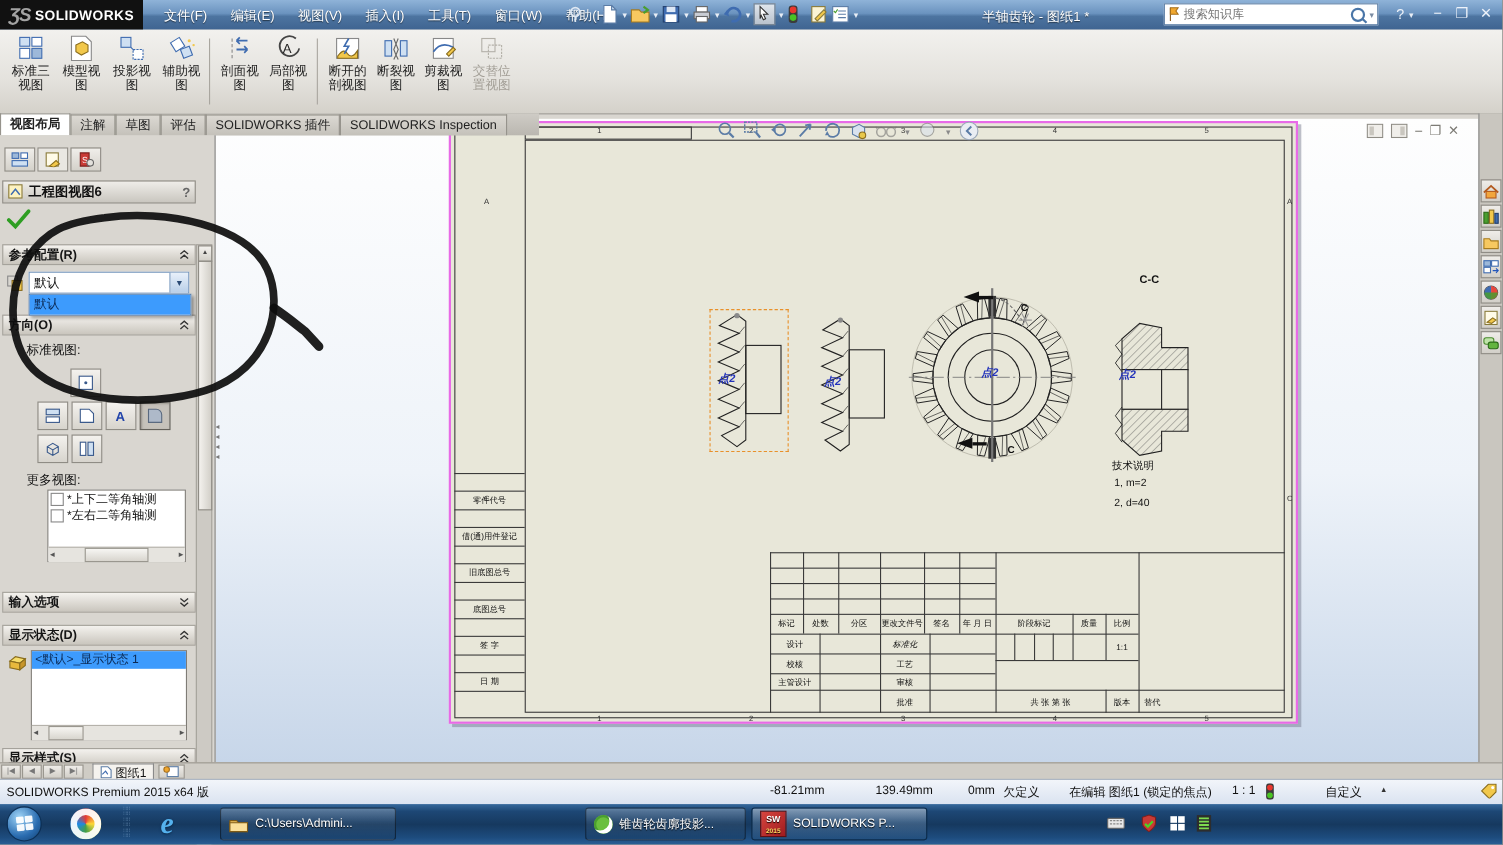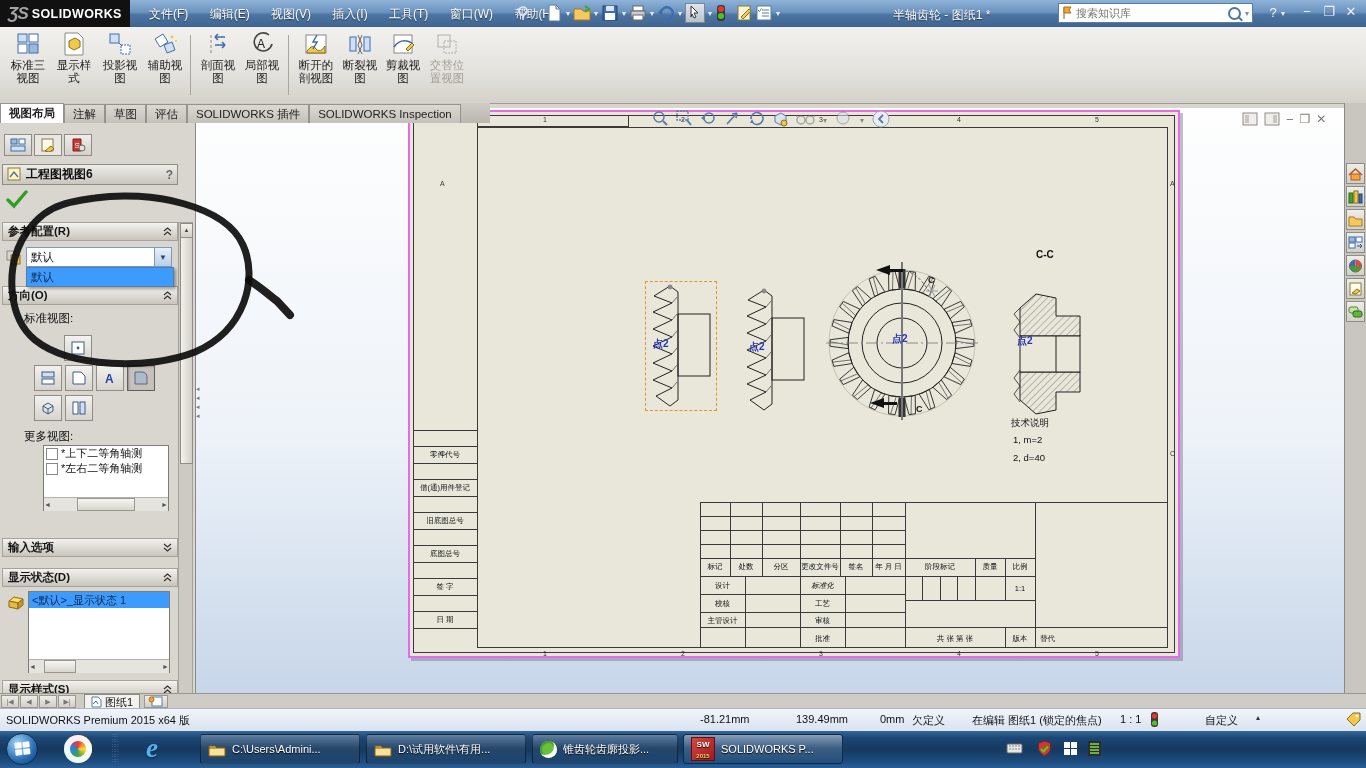--- a/index.html
+++ b/index.html
@@ -57,21 +57,21 @@
   .vscroll{position:absolute;left:178px;top:99px;width:15px;height:567px;background:#cdcac4;border:1px solid #a5a29b;box-sizing:border-box;}
   .vthumb{position:absolute;left:1px;width:11px;background:linear-gradient(90deg,#f4f2ee,#d2cfc8);border:1px solid #8f8c85;}
   .sarr{position:absolute;left:1px;width:11px;height:13px;background:linear-gradient(180deg,#f4f2ee,#d2cfc8);border:1px solid #8f8c85;font-size:6px;color:#444;text-align:center;line-height:13px;}
   
   .gfx{left:196px;top:108px;width:1148px;height:585px;background:linear-gradient(180deg,#fefefe 0%,#eef3f9 55%,#c7d6e9 100%);overflow:hidden;}
   .sheet{position:absolute;left:212px;top:2px;width:772px;height:548px;background:#e8e7d9;border:2px solid #e86ae8;box-sizing:border-box;box-shadow:3px 3px 0 rgba(110,115,135,.45);}
   .dkline{position:absolute;background:#3a3a3a;}
   .frame{position:absolute;border:1px solid #3a3a3a;box-sizing:border-box;}
   .zonetxt{position:absolute;font-size:7px;color:#333;}
   .tbl-label{position:absolute;font-size:7.5px;color:#111;text-align:center;white-space:nowrap;}
-  .bluenote{position:absolute;color:#2333bb;font-size:10px;font-weight:bold;white-space:nowrap;}
+  .bluenote{position:absolute;color:#2333bb;font-size:10px;font-weight:bold;white-space:nowrap;font-style:italic;}
   .dash-sel{position:absolute;border:1.5px dashed #e8902a;}
   .technote{position:absolute;font-size:9.5px;color:#111;white-space:nowrap;}
   .cutC{position:absolute;font-size:9px;font-weight:bold;color:#111;}
   .arrowL{position:absolute;width:0;height:0;border-top:5px solid transparent;border-bottom:5px solid transparent;border-right:14px solid #111;}
   .hud{position:absolute;left:456px;top:2px;height:20px;display:flex;align-items:center;gap:7px;z-index:4;}
   
   .taskpane{left:1344px;top:103px;width:22px;height:590px;background:#c9c6bf;border-left:1px solid #8a8a8a;box-sizing:border-box;}
   .tpbtn{position:absolute;left:1px;width:19px;height:21px;background:linear-gradient(180deg,#efede9,#d2cfc8);border:1px solid #8f8c85;box-sizing:border-box;display:flex;align-items:center;justify-content:center;}
   
   .sheettabs{left:0;top:693px;width:1366px;height:15px;background:#cfccc5;border-top:1px solid #9a968e;display:flex;align-items:center;}
@@ -197,21 +197,21 @@
           <rect x="3" y="13" width="9" height="9" fill="#fff" stroke="#3f6cb0"></rect>
           <rect x="14" y="13" width="9" height="9" fill="#9db8d9" stroke="#3f6cb0"></rect>
         </svg>
       <span class="lbl">标准三视图</span>
     </div>
     <div class="rbtn" style="left:52px;">
       <svg width="26" height="26">
           <path d="M4,2 h13 l5,5 v17 h-18 z" fill="#fff" stroke="#888"></path>
           <path d="M8,10 l6,-3 l5,3 v6 l-6,3 l-5,-3 z" fill="#f2c84b" stroke="#8a6d1e"></path>
         </svg>
-      <span class="lbl">显示样式</span>
+      <span class="lbl">模型视图</span>
     </div>
     <div class="rbtn" style="left:98px;">
       <svg width="26" height="26">
           <rect x="3" y="3" width="9" height="9" fill="#cfe0f2" stroke="#3f6cb0"></rect>
           <rect x="14" y="14" width="9" height="9" fill="#fff" stroke="#3f6cb0" stroke-dasharray="2 1"></rect>
           <path d="M12,12 l3,3" stroke="#3f6cb0"></path>
         </svg>
       <span class="lbl">投影视图</span>
     </div>
     <div class="rbtn" style="left:143px;">
@@ -825,27 +825,20 @@
     <div class="abs" style="left:112px;top:2px;width:10px;height:32px;color:#7fa6cc;font-size:5px;line-height:5px;overflow:hidden;">∷∷<br>∷∷<br>∷∷<br>∷∷<br>∷∷<br>∷∷</div>
     <div class="abs" style="left:146px;top:2px;font-family:'Liberation Serif',serif;font-style:italic;font-weight:bold;font-size:27px;color:#55b2ee;text-shadow:0 1px 2px #0a2a4a;">e</div>
 
     <div class="tbtn" style="left:200px;width:160px;">
       <svg width="18" height="15">
           <path d="M1,4 h6 l2,2 h8 v8 h-16 z" fill="#f7c860" stroke="#7d5a16"></path>
           <path d="M1,6 h16 v8 h-16 z" fill="#fbe09a" stroke="#7d5a16"></path>
         </svg>
       <span>C:\Users\Admini...</span>
     </div>
-    <div class="tbtn" style="left:366px;width:160px;">
-      <svg width="18" height="15">
-          <path d="M1,4 h6 l2,2 h8 v8 h-16 z" fill="#f7c860" stroke="#7d5a16"></path>
-          <path d="M1,6 h16 v8 h-16 z" fill="#fbe09a" stroke="#7d5a16"></path>
-        </svg>
-      <span>D:\试用软件\有用...</span>
-    </div>
     <div class="tbtn" style="left:532px;width:146px;">
       <span style="width:17px;height:17px;border-radius:50%;background:#6abf3e;box-shadow:inset -3px -3px 0 #fff, inset 0 0 0 2px #4a9e2f;flex:0 0 auto;"></span>
       <span>锥齿轮齿廓投影...</span>
     </div>
     <div class="tbtn active" style="left:683px;width:160px;">
       <span style="position:relative;width:22px;height:22px;background:linear-gradient(135deg,#d8453f,#9e1b1f);border:1px solid #5f0f12;flex:0 0 auto;color:#fff;font-size:8px;font-weight:bold;text-align:center;line-height:14px;">SW<span style="position:absolute;left:0;right:0;bottom:0;font-size:6px;color:#ffd75e;line-height:7px;">2015</span></span>
       <span>SOLIDWORKS P...</span>
     </div>
 
     <span class="trayicon" style="left:1006px;"><svg width="17" height="17">

